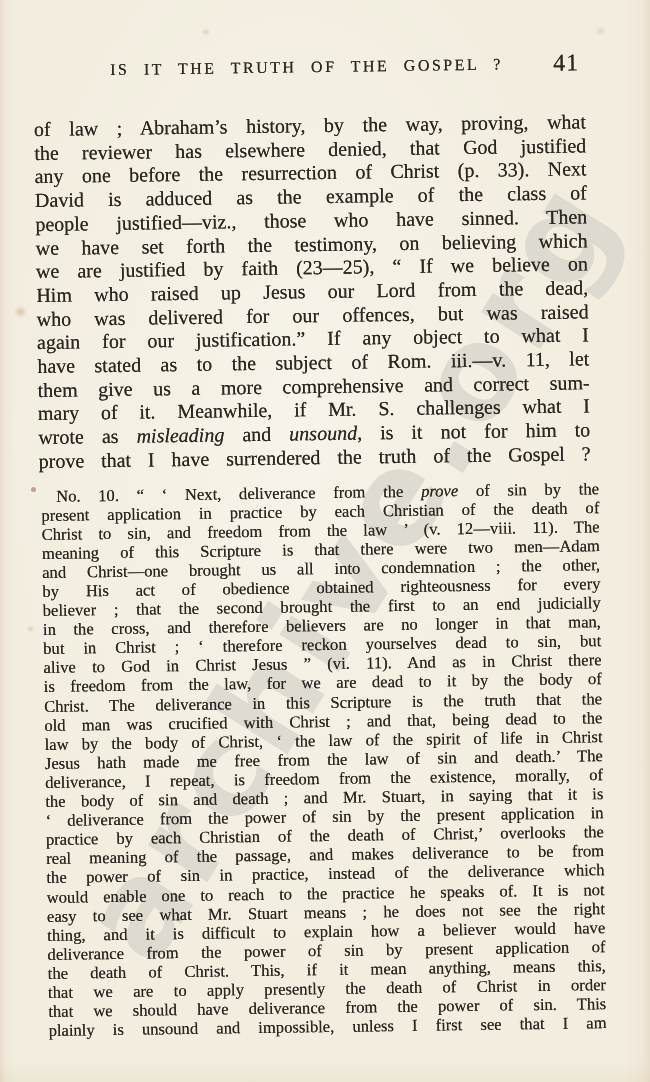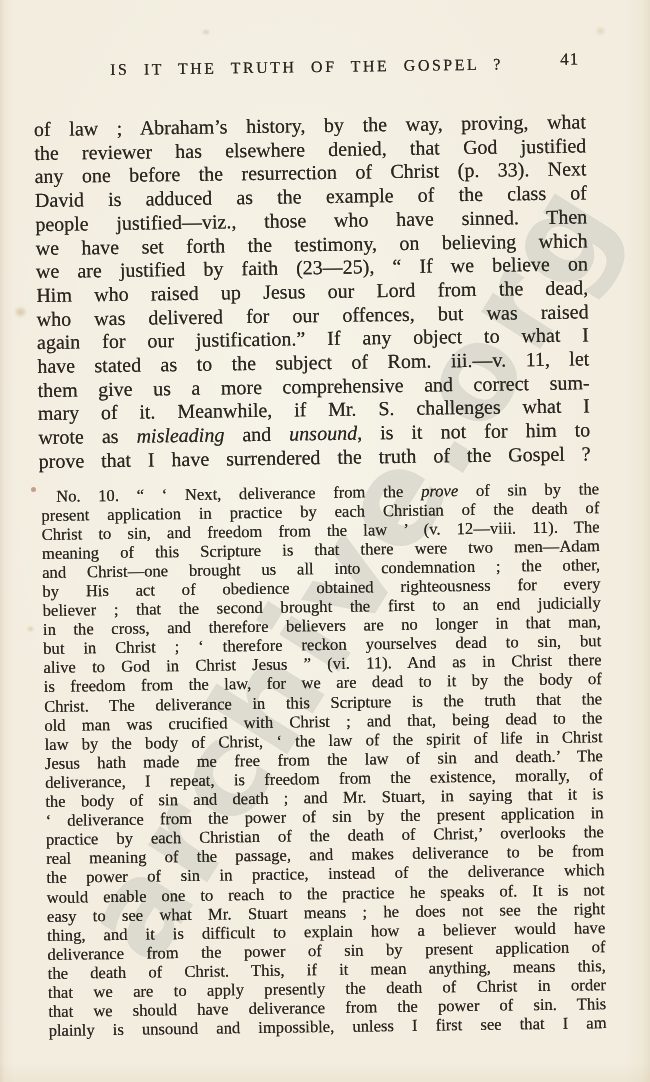--- a/index.html
+++ b/index.html
@@ -73,21 +73,21 @@
     text-align: center;
     font-size: 16px;
     letter-spacing: 2.5px;
     word-spacing: 8px;
     white-space: nowrap;
   }
   .page-number {
     position: absolute;
     right: 66px;
     top: 53px;
-    font-size: 17px;
+    font-size: 24px;
     letter-spacing: 1px;
   }
   .para { box-sizing: border-box; }
   .para .line {
     text-align: justify;
     text-align-last: justify;
     white-space: normal;
   }
   .para.main {
     margin: 30px 0 0 38px;

